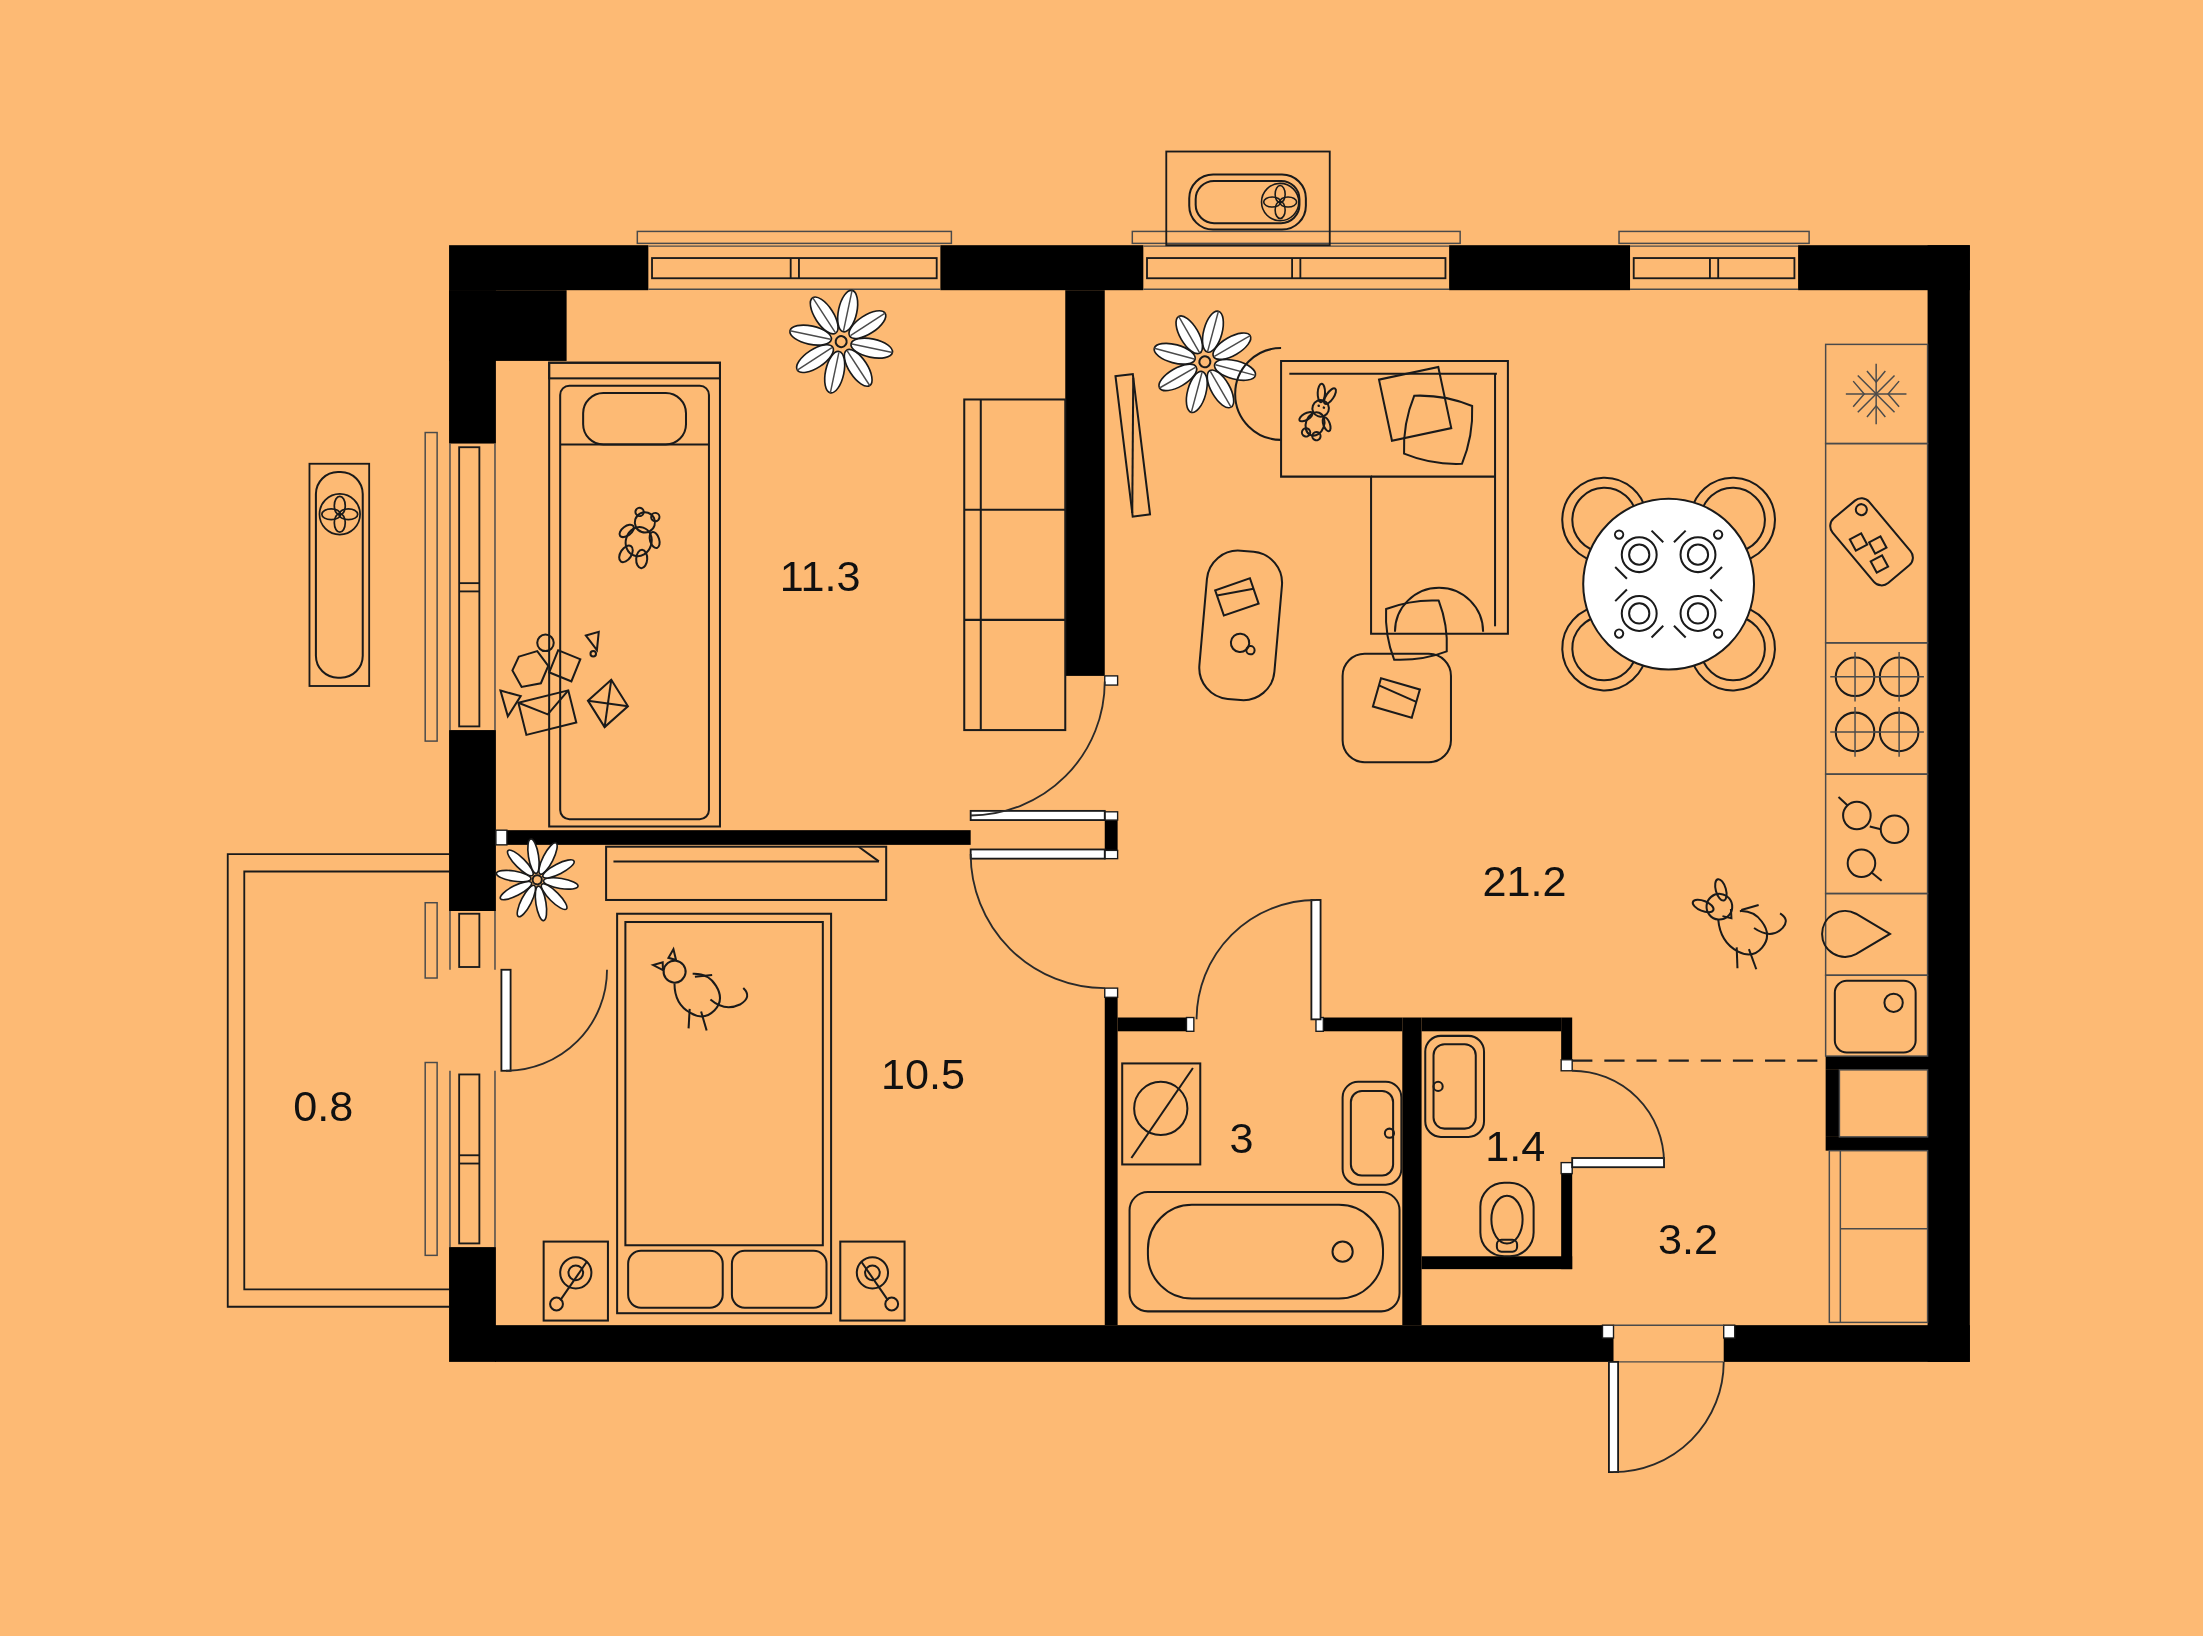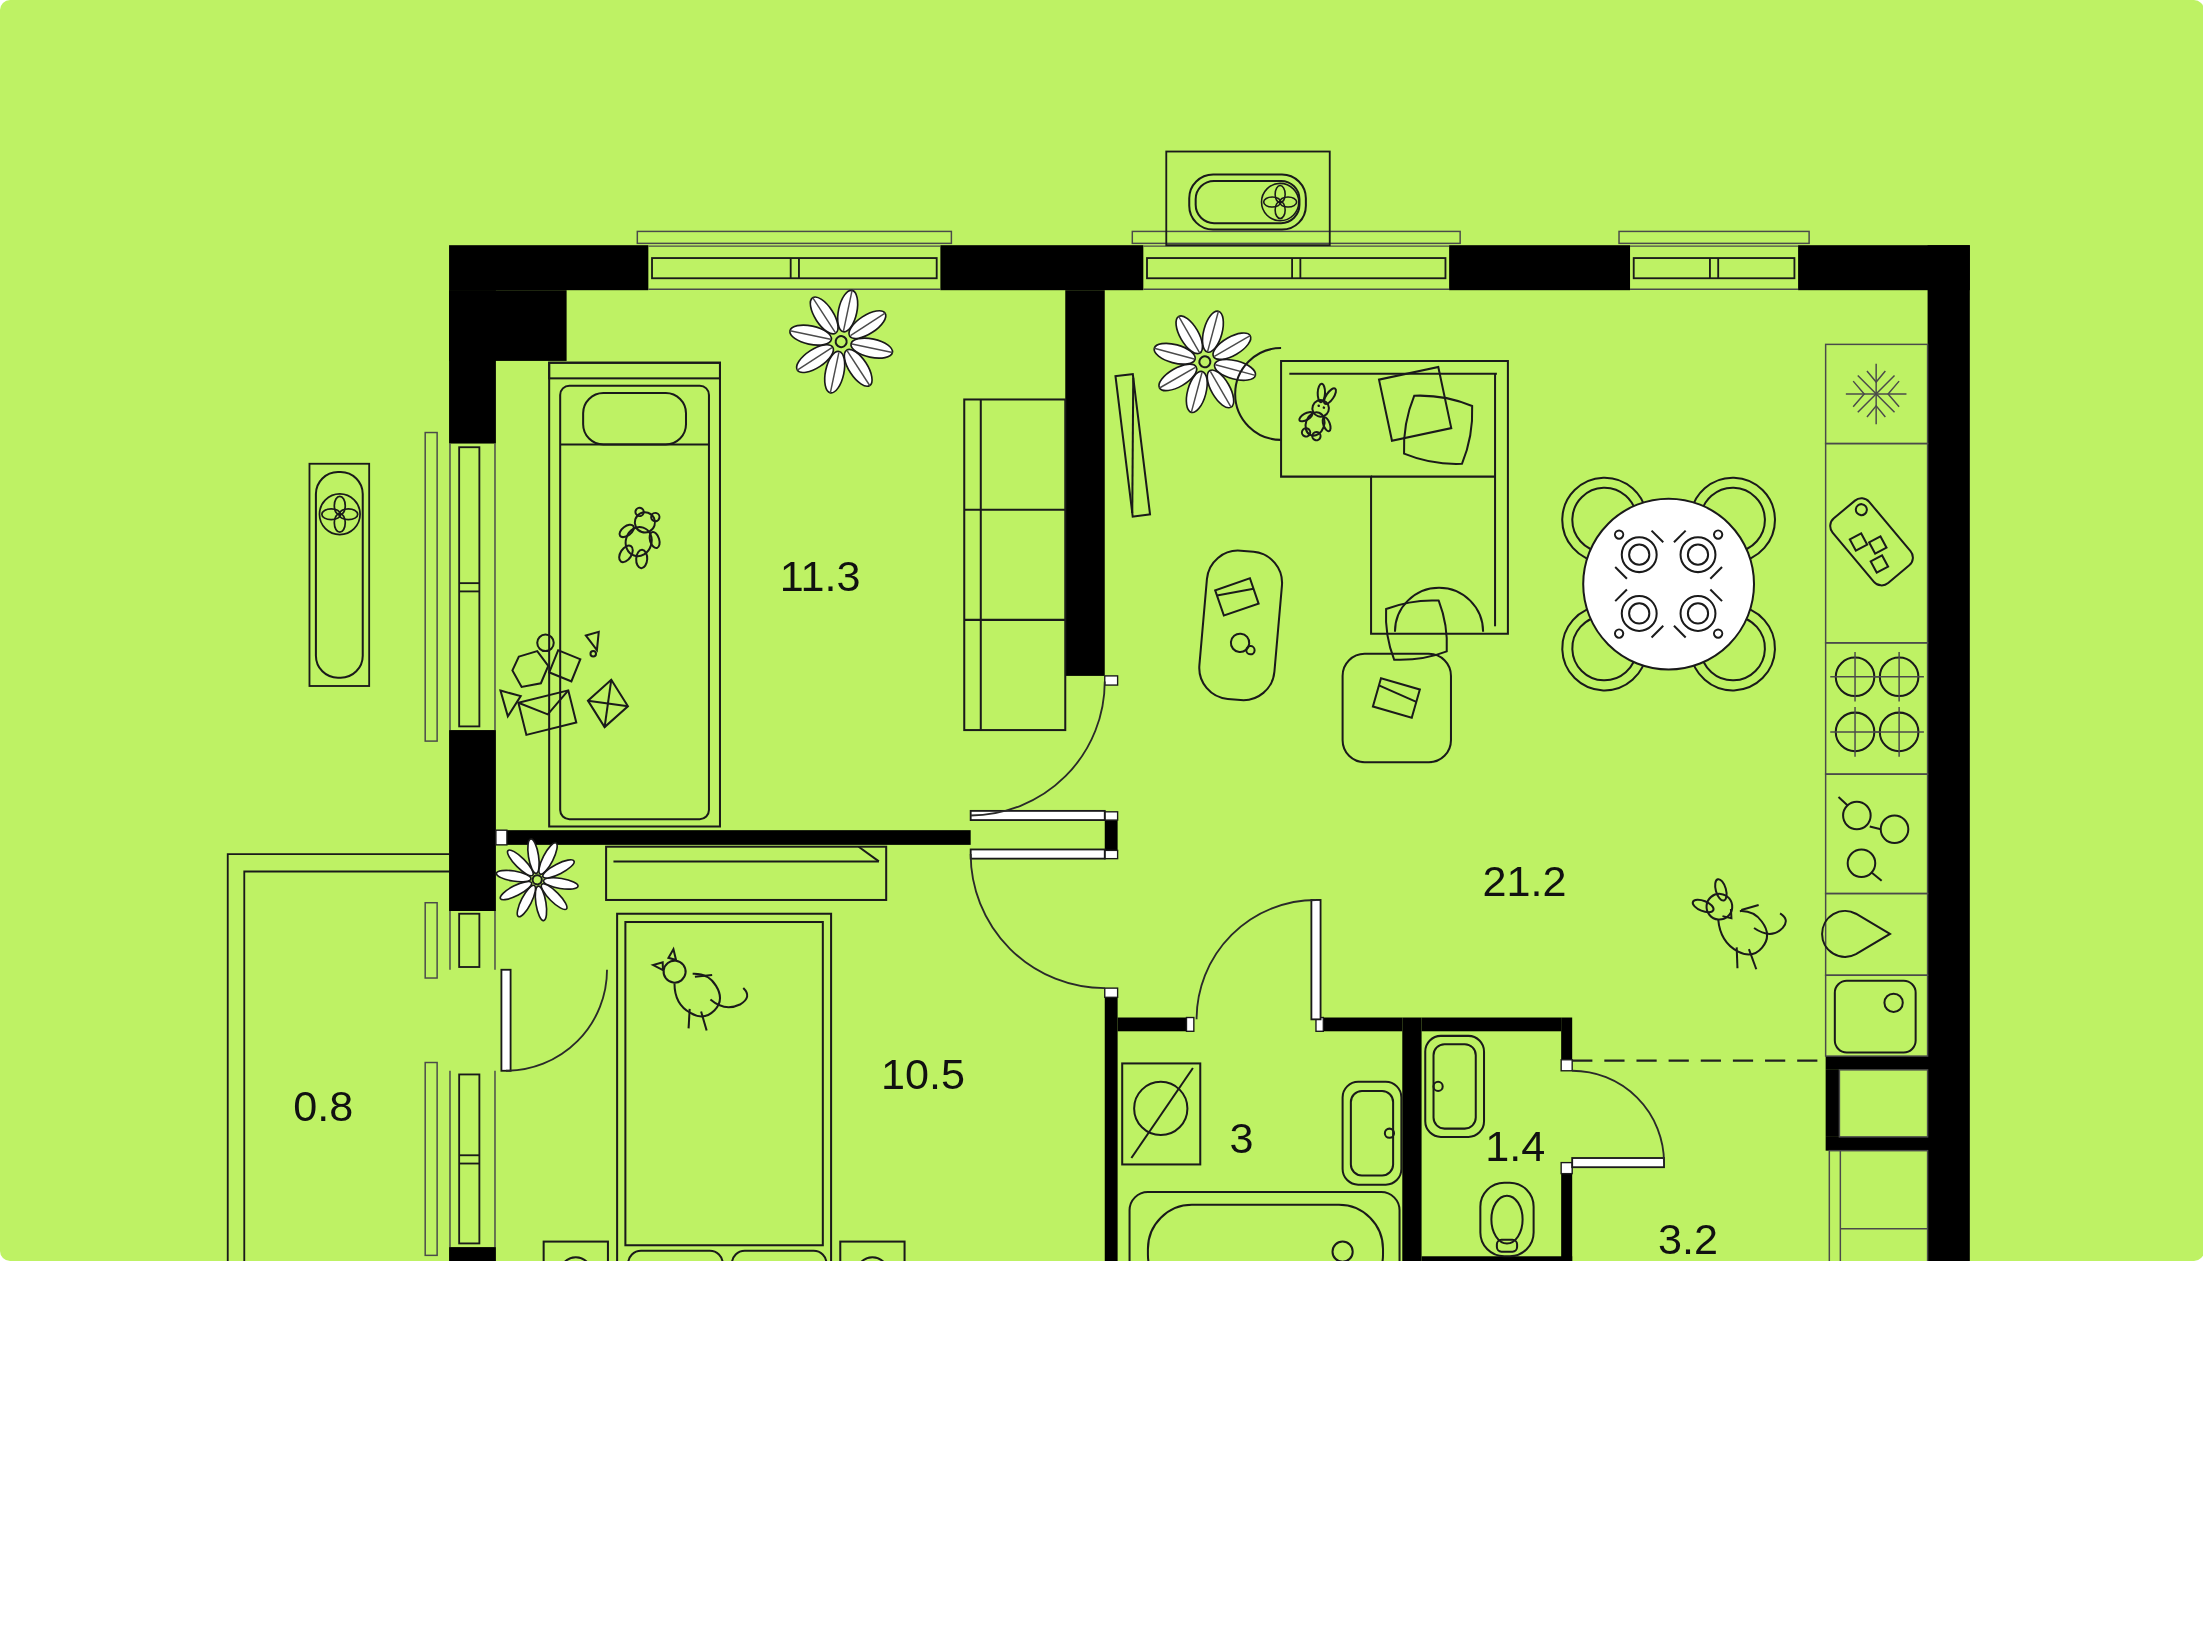--- a/index.html
+++ b/index.html
@@ -1,16 +1,16 @@
 <!DOCTYPE html>
 <html style="font-size:14.7px"><head>
 <meta charset="utf-8">
 <style>
   html,body{margin:0;padding:0;background:#fff;}
-  .stage{width:2204px;height:1261px;position:relative;background:#bef264;font-family:"Liberation Sans",sans-serif;border-radius:10px;}
+  .stage{width:2204px;height:1636px;position:relative;background:#fdba74;font-family:"Liberation Sans",sans-serif;}
   svg{display:block;}
   .wall{fill:#000;stroke:none;}
   .jamb{fill:#fff;stroke:#1a1a1a;stroke-width:1.5;}
   .ln{stroke:#1a1a1a;stroke-width:2;fill:none;}
   .thin{stroke:#4a4a4a;stroke-width:1.6;fill:none;}
   .furn{stroke:#1a1a1a;stroke-width:2.2;fill:#fff;}
   .furnN{stroke:#1a1a1a;stroke-width:2.2;fill:none;}
   .leaf{stroke:#1a1a1a;stroke-width:1.8;fill:#fff;}
   .arc{stroke:#2a2a2a;stroke-width:2;fill:none;}
   .door{fill:#fff;stroke:#1a1a1a;stroke-width:2;}

